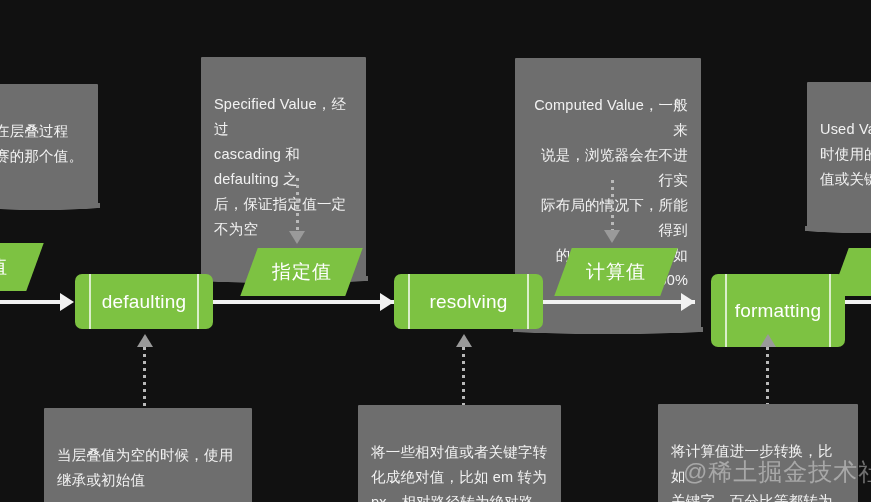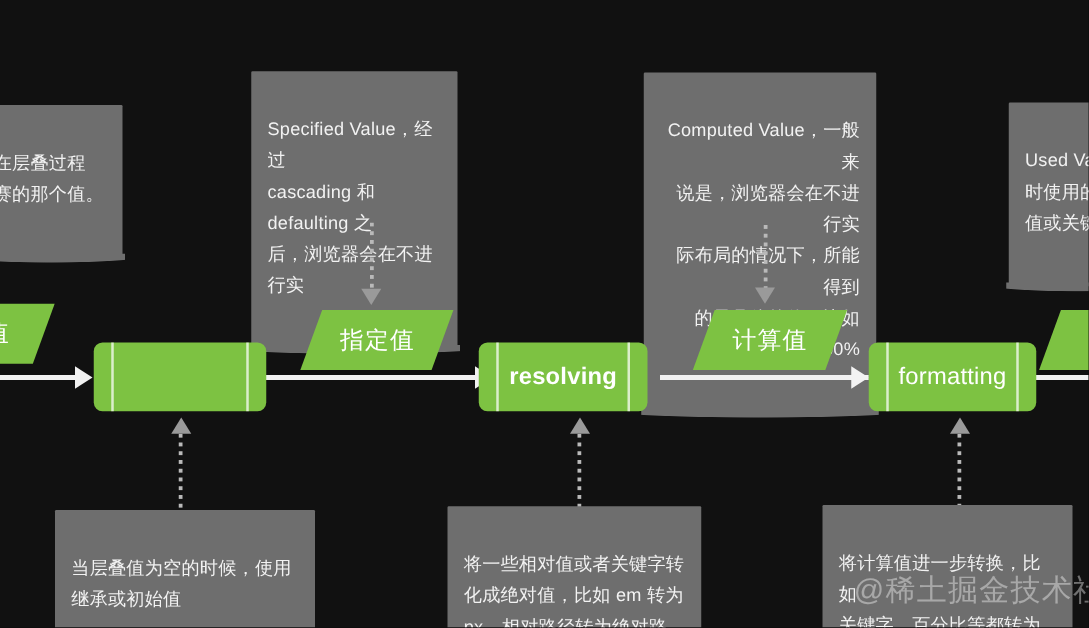--- a/index.html
+++ b/index.html
@@ -128,21 +128,21 @@
 <div id="stage">
 
   <div class="note" style="left:-18px; top:84px; width:116px;">
     <span class="ln">在层叠过程
 赛的那个值。</span>
   </div>
 
   <div class="note" style="left:201px; top:57px; width:165px;">
     <span class="ln">Specified Value，经过
 cascading 和 defaulting 之
-后，浏览器会在不进行实</span>
+后，保证指定值一定不为空</span>
   </div>
 
   <div class="note" style="left:515px; top:58px; width:186px;text-align:right;">
     <span class="ln">Computed Value，一般来
 说是，浏览器会在不进行实
 际布局的情况下，所能得到
 的最具体的值。比如 60%</span>
   </div>
 
   <div class="note" style="left:807px; top:82px; width:110px;">
@@ -180,29 +180,30 @@
     <span class="ptext">计算值</span>
   </div>
 
   <div class="para" style="left:840px; top:248px; width:70px; height:48px;">
     <span class="ptext"></span>
   </div>
 
   <div class="proc" style="left:75px; top:274px; width:138px; height:55px;">
     <span class="bar l"></span>
     <span class="bar r"></span>
-  </div>
-
-  <div class="proc" style="left:383px; top:274px; width:135px; height:55px;font-weight:bold;">
+    <span class="plabel">defaulting</span>
+  </div>
+
+  <div class="proc" style="left:394px; top:274px; width:149px; height:55px;">
     <span class="bar l"></span>
     <span class="bar r"></span>
     <span class="plabel">resolving</span>
   </div>
 
-  <div class="proc" style="left:695px; top:274px; width:134px; height:55px;">
+  <div class="proc" style="left:711px; top:274px; width:134px; height:73px;">
     <span class="bar l"></span>
     <span class="bar r"></span>
     <span class="plabel">formatting</span>
   </div>
 
   <div class="arrow-up" style="left:137px; top:334px;"></div>
   <div class="dot-line" style="left:143px; top:347px; height:61px;"></div>
 
   <div class="arrow-up" style="left:456px; top:334px;"></div>
   <div class="dot-line" style="left:462px; top:347px; height:61px;"></div>

